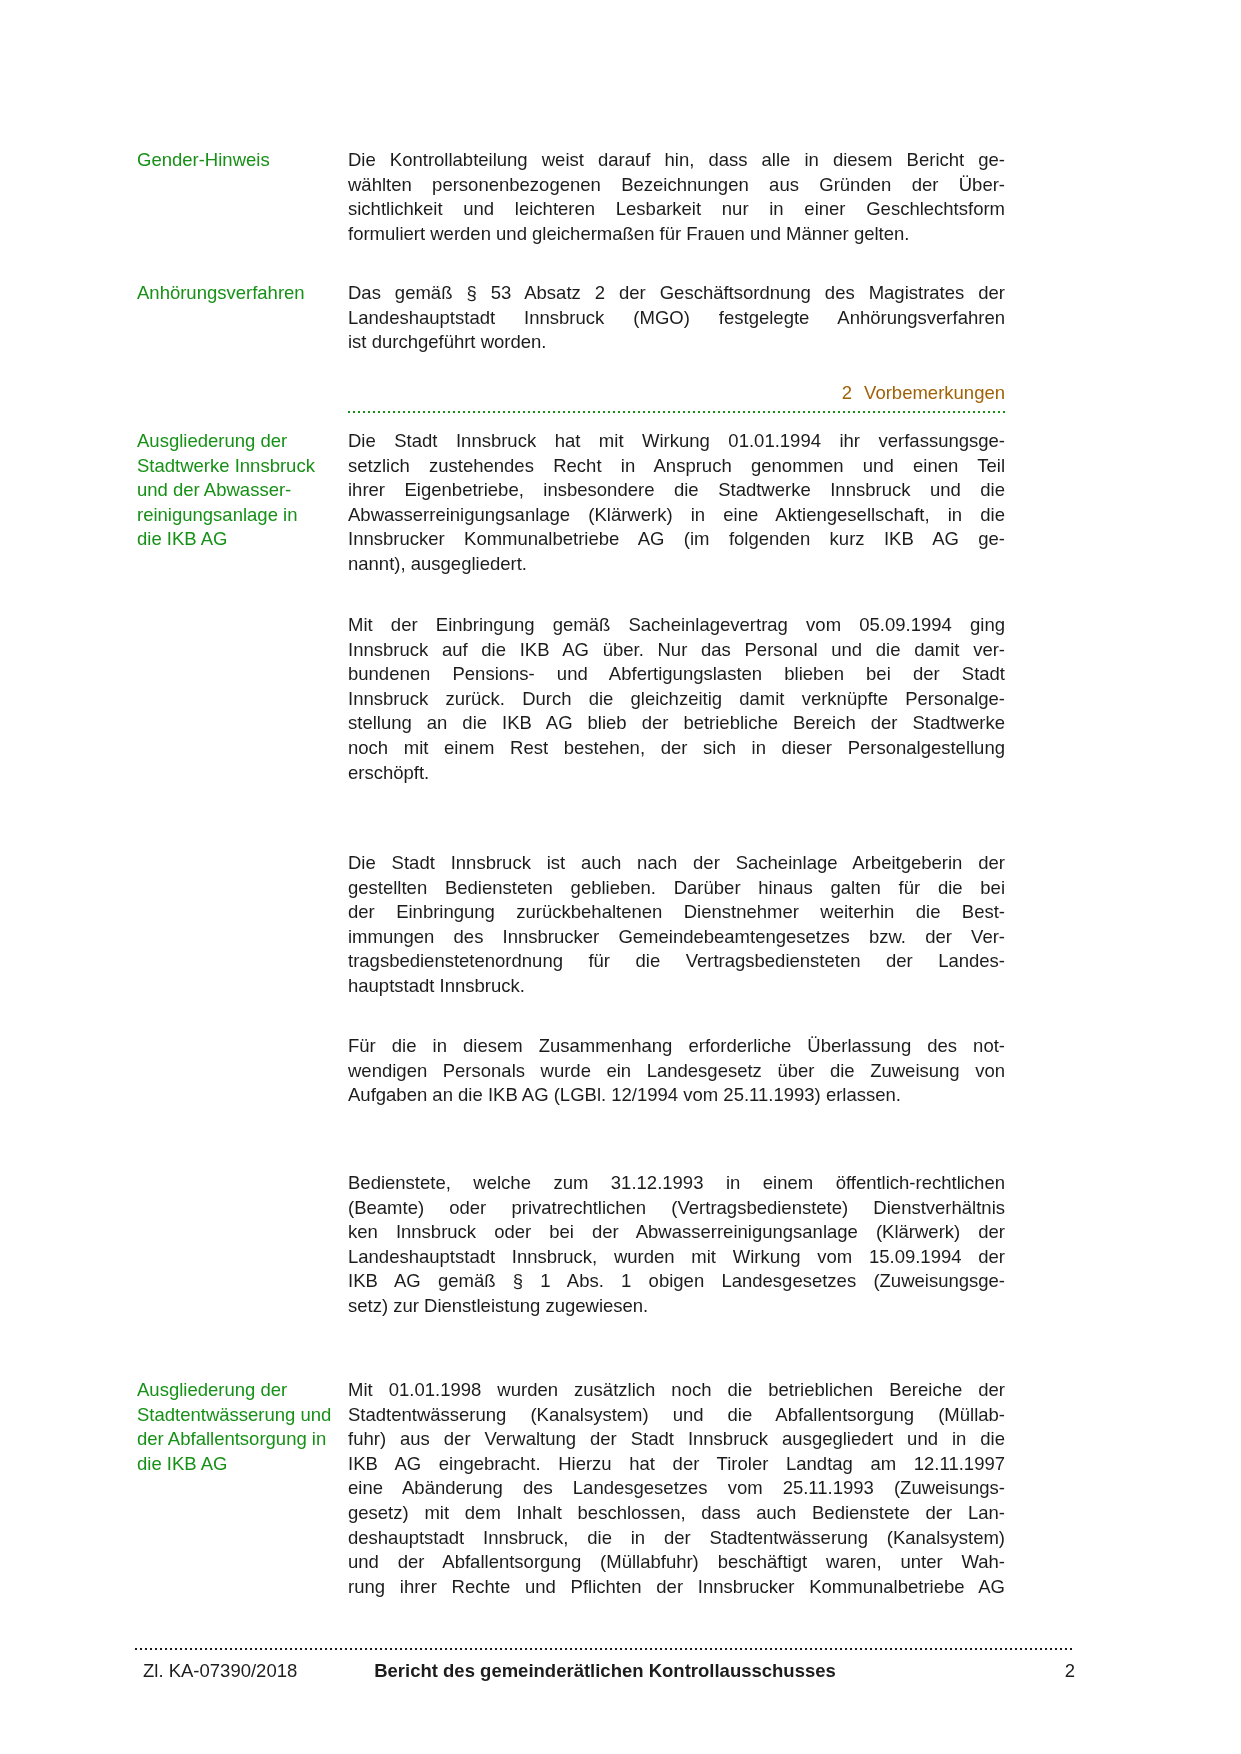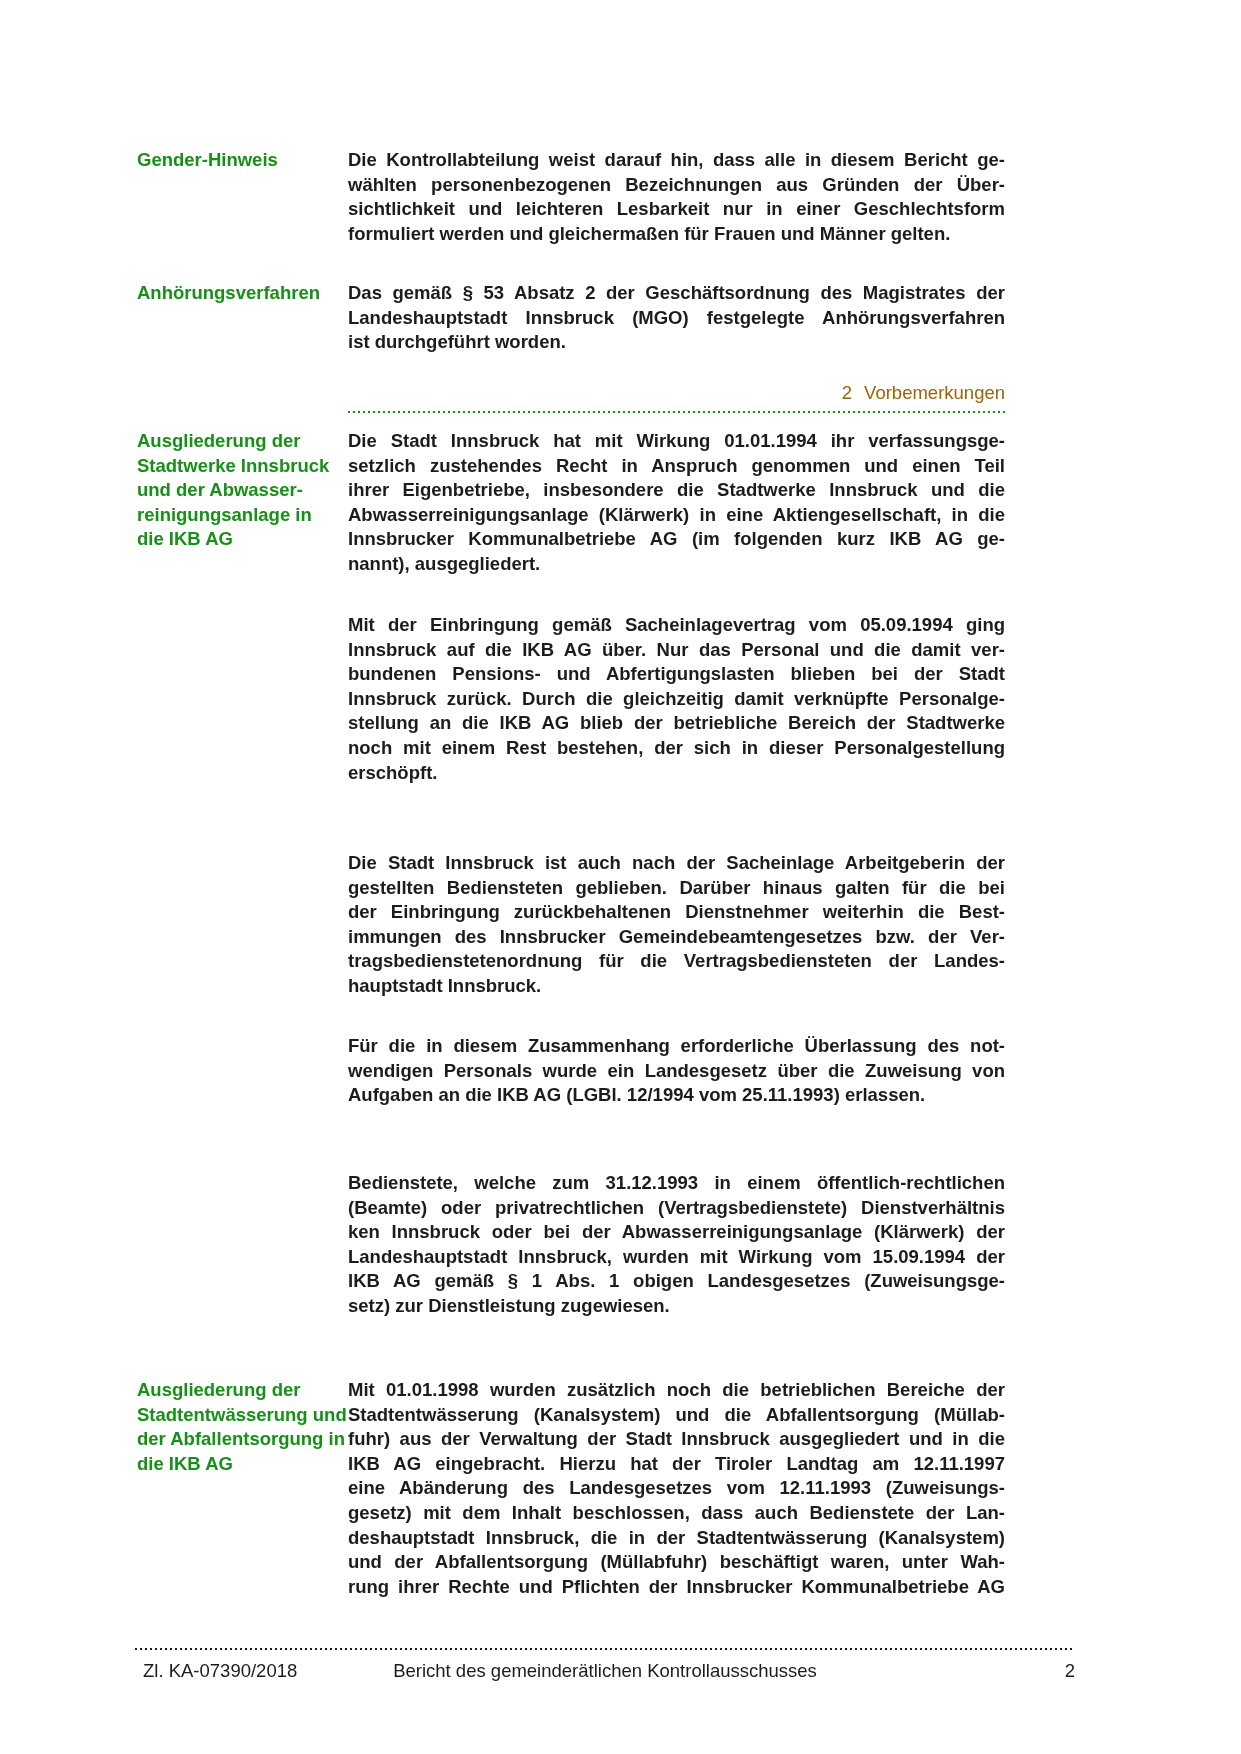--- a/index.html
+++ b/index.html
@@ -18,21 +18,21 @@
     position: absolute;
     left: 137px;
     width: 205px;
     color: #169016;
   }
   .bodycol {
     position: absolute;
     left: 348px;
     width: 657px;
   }
-  .ln { white-space: pre; font-weight: bold; }
+  .ln { white-space: pre; }
   .jl {
     white-space: normal;
     text-align: justify;
     text-align-last: justify;
   }
   .section-heading {
     position: absolute;
     left: 348px;
     width: 657px;
     top: 381px;
@@ -51,21 +51,21 @@
   .dotline.dark {
     top: 1648px; left: 135px; width: 940px;
     background-image: repeating-linear-gradient(90deg, #1c1c1c 0, #1c1c1c 2px, transparent 2px, transparent 5px);
   }
   .footer {
     position: absolute;
     top: 1659px; left: 135px; width: 940px;
     height: 26px;
   }
   .footer .ref { position: absolute; left: 8px; top: 0; }
-  .footer .center { position: absolute; left: 0; top: 0; width: 100%; text-align: center; }
+  .footer .center { position: absolute; left: 0; top: 0; width: 100%; text-align: center; font-weight: bold; }
   .footer .pagenum { position: absolute; right: 0; top: 0; }
 </style>
 </head>
 <body>
 
 <div class="page">
 
   <div class="margin-label" style="top:148px">
       <div class="ln">Gender-Hinweis</div>
     </div>
@@ -140,21 +140,21 @@
       <div class="ln">Ausgliederung der</div>
       <div class="ln">Stadtentwässerung und</div>
       <div class="ln">der Abfallentsorgung in</div>
       <div class="ln">die IKB AG</div>
     </div>
   <div class="bodycol" style="top:1378px">
       <div class="ln jl">Mit 01.01.1998 wurden zusätzlich noch die betrieblichen Bereiche der</div>
       <div class="ln jl">Stadtentwässerung (Kanalsystem) und die Abfallentsorgung (Müllab-</div>
       <div class="ln jl">fuhr) aus der Verwaltung der Stadt Innsbruck ausgegliedert und in die</div>
       <div class="ln jl">IKB AG eingebracht. Hierzu hat der Tiroler Landtag am 12.11.1997</div>
-      <div class="ln jl">eine Abänderung des Landesgesetzes vom 12.11.1993 (Zuweisungs-</div>
+      <div class="ln jl">eine Abänderung des Landesgesetzes vom 25.11.1993 (Zuweisungs-</div>
       <div class="ln jl">gesetz) mit dem Inhalt beschlossen, dass auch Bedienstete der Lan-</div>
       <div class="ln jl">deshauptstadt Innsbruck, die in der Stadtentwässerung (Kanalsystem)</div>
       <div class="ln jl">und der Abfallentsorgung (Müllabfuhr) beschäftigt waren, unter Wah-</div>
       <div class="ln jl">rung ihrer Rechte und Pflichten der Innsbrucker Kommunalbetriebe AG</div>
     </div>
 
   <div class="dotline dark"></div>
   <div class="footer">
     <span class="ref">Zl. KA-07390/2018</span>
     <span class="center">Bericht des gemeinderätlichen Kontrollausschusses</span>

